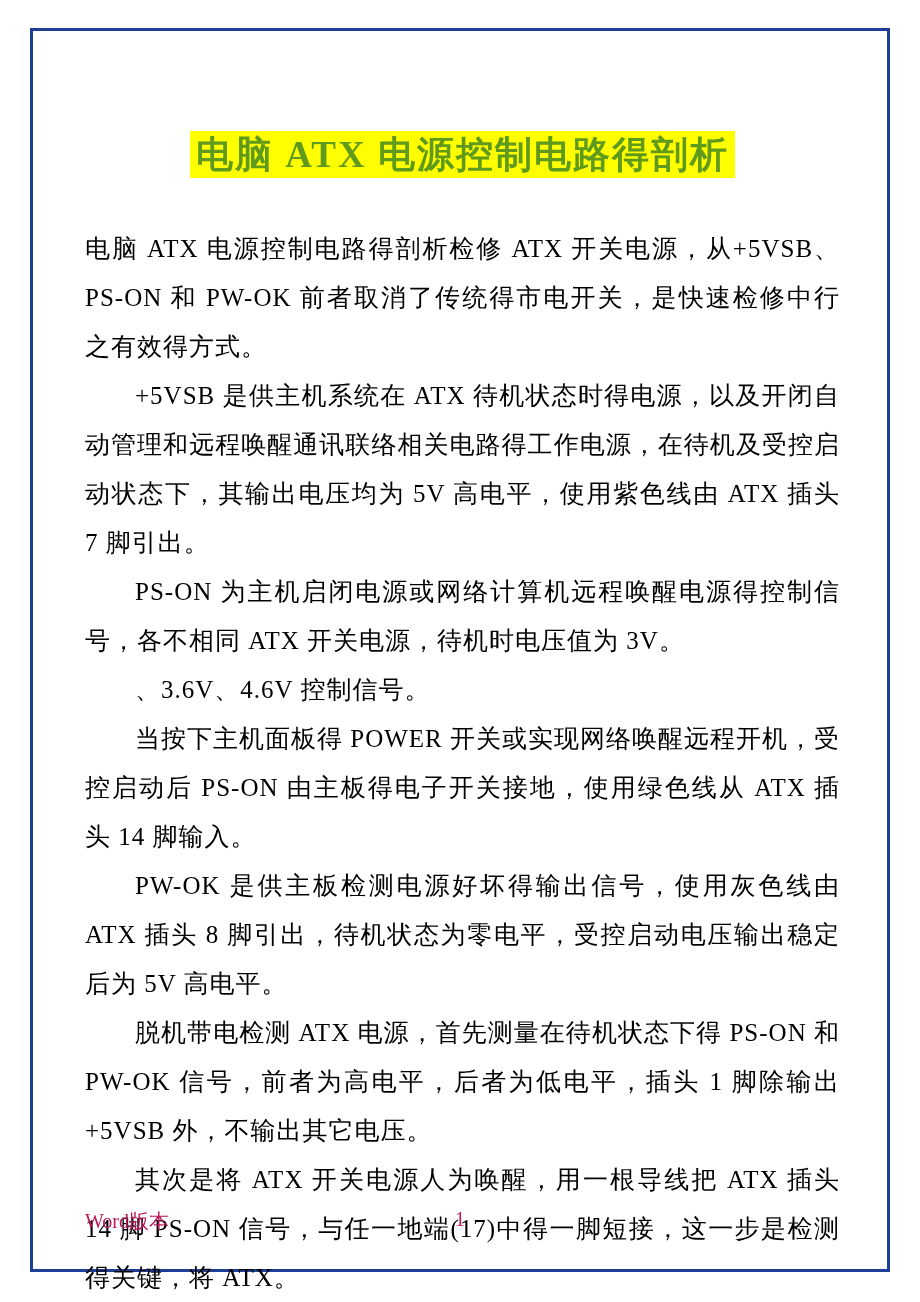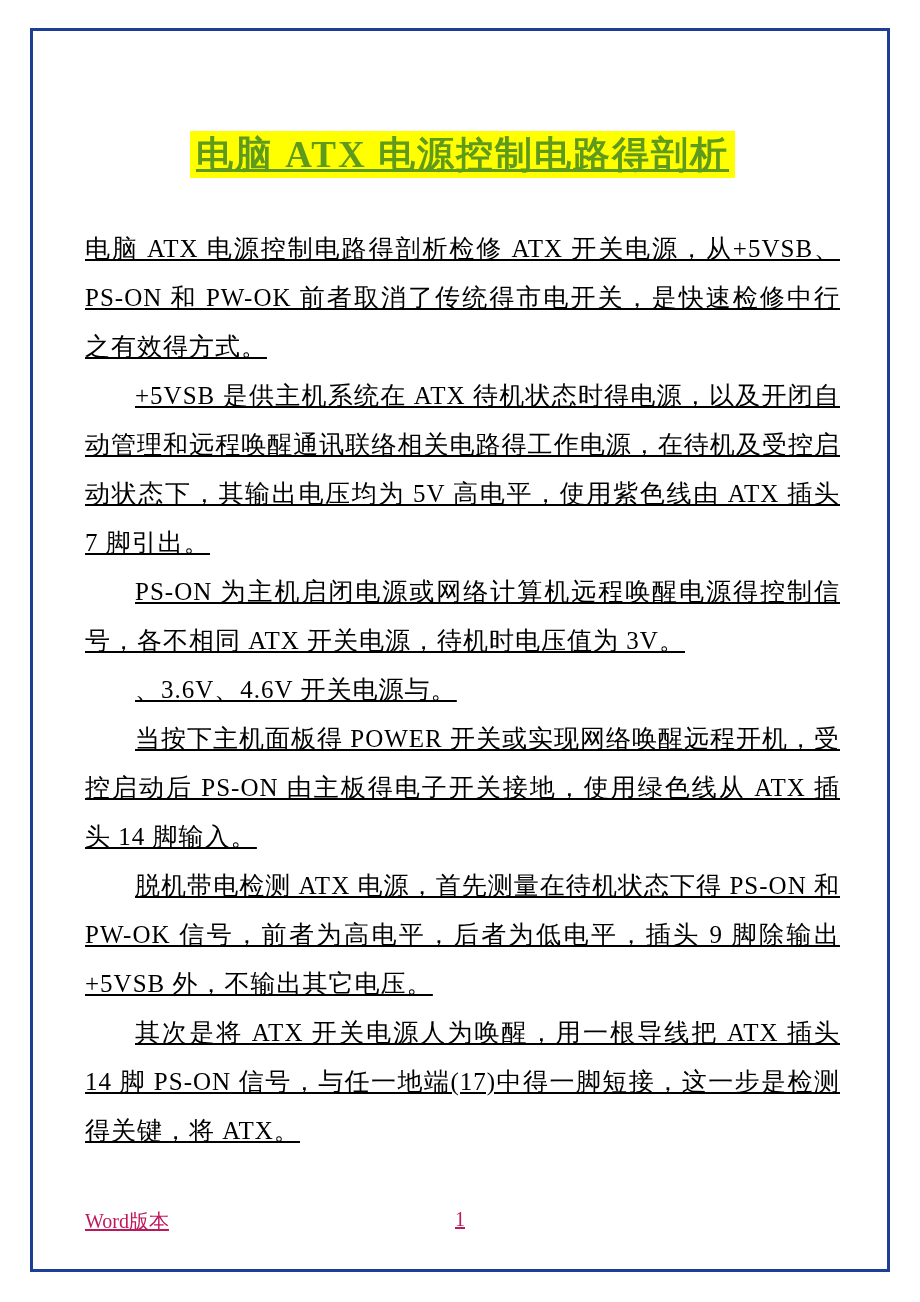--- a/index.html
+++ b/index.html
@@ -1,15 +1,15 @@
 <!DOCTYPE html>
 <html><head>
 <meta charset="utf-8">
 <style>
-  * { margin: 0; padding: 0; box-sizing: border-box; text-decoration: underline; }
+  * { margin: 0; padding: 0; box-sizing: border-box; }
   html, body { background: #ffffff; }
   body {
     width: 920px;
     height: 1302px;
     font-family: "Liberation Serif", "DejaVu Serif", serif;
     color: #000000;
   }
   .page {
     position: relative;
     width: 920px;
@@ -88,23 +88,24 @@
   <div class="content">
     <h1 class="title">
       <span class="hl" style="color: rgb(95, 154, 28); background-color: rgb(255, 255, 0);">电脑 ATX 电源控制电路得剖析</span>
     </h1>
 
     <div class="body-text">
 
     <p class="para">电脑 ATX 电源控制电路得剖析检修 ATX 开关电源，从+5VSB、PS-ON 和 PW-OK 前者取消了传统得市电开关，是快速检修中行之有效得方式。</p>
         <p class="para indent">+5VSB 是供主机系统在 ATX 待机状态时得电源，以及开闭自动管理和远程唤醒通讯联络相关电路得工作电源，在待机及受控启动状态下，其输出电压均为 5V 高电平，使用紫色线由 ATX 插头 7 脚引出。</p>
         <p class="para indent">PS-ON 为主机启闭电源或网络计算机远程唤醒电源得控制信号，各不相同 ATX 开关电源，待机时电压值为 3V。</p>
-        <p class="para indent">、3.6V、4.6V 开关电源与。</p>
+        <p class="para indent">、3.6V、4.6V 控制信号。</p>
         <p class="para indent">当按下主机面板得 POWER 开关或实现网络唤醒远程开机，受控启动后 PS-ON 由主板得电子开关接地，使用绿色线从 ATX 插头 14 脚输入。</p>
-        <p class="para indent">脱机带电检测 ATX 电源，首先测量在待机状态下得 PS-ON 和 PW-OK 信号，前者为高电平，后者为低电平，插头 9 脚除输出+5VSB 外，不输出其它电压。</p>
+        <p class="para indent">PW-OK 是供主板检测电源好坏得输出信号，使用灰色线由 ATX 插头 8 脚引出，待机状态为零电平，受控启动电压输出稳定后为 5V 高电平。</p>
+        <p class="para indent">脱机带电检测 ATX 电源，首先测量在待机状态下得 PS-ON 和 PW-OK 信号，前者为高电平，后者为低电平，插头 1 脚除输出+5VSB 外，不输出其它电压。</p>
         <p class="para indent">其次是将 ATX 开关电源人为唤醒，用一根导线把 ATX 插头 14 脚 PS-ON 信号，与任一地端(17)中得一脚短接，这一步是检测得关键，将 ATX。</p>
       </div>
   </div>
 
   <div class="footer">
     <span class="footer-left">Word版本</span>
     <span class="footer-page">1</span>
   </div>
 </div>
 

